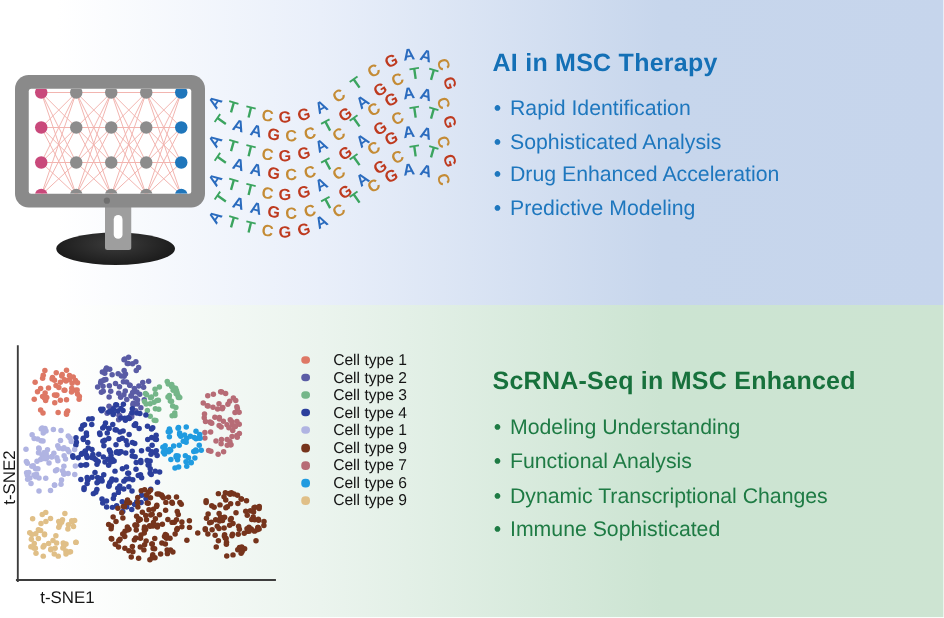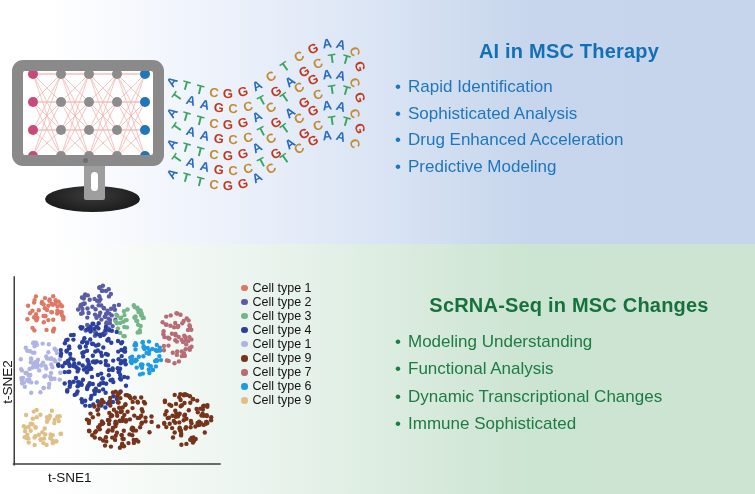--- a/index.html
+++ b/index.html
@@ -27,38 +27,38 @@
   
   .dna-wave{position:absolute;left:0;top:0;width:755px;height:244px;pointer-events:none;}
   .dna-letter{
     position:absolute;width:14px;text-align:center;line-height:1;
     font-weight:bold;font-size:13px;font-family:"Liberation Sans",sans-serif;
   }
   
   .info{position:absolute;left:394px;width:350px;}
   .info-top{top:40px;}
   .info-bottom{top:50px;}
-  .info h2{margin:0;font-size:20px;font-weight:bold;letter-spacing:0.2px;text-align:center;}
+  .info h2{margin:0;font-size:20px;font-weight:bold;letter-spacing:0.2px;}
   .info-top h2{color:var(--top-title,#1470b6);}
   .info-bottom h2{color:var(--bottom-title,#17713c);}
   .info ul{list-style:none;margin:11px 0 0 1px;padding:0;font-size:17px;}
   .info-top  li{line-height:26.6px;color:var(--top-text,#1e77be);}
   .info-bottom li{line-height:27.3px;color:var(--bottom-text,#1e7b44);}
   .info li{display:flex;}
   .info .bullet{width:13px;flex:0 0 13px;}
   
   .tsne-svg{position:absolute;left:0;top:0;}
   .axis-label{position:absolute;font-size:13.5px;color:#161616;}
-  .xlabel{left:48px;top:226px;width:60px;}
+  .xlabel{left:24px;top:226px;width:60px;text-align:center;}
   .ylabel{left:-23px;top:131px;width:60px;height:14px;text-align:center;transform:rotate(-90deg);}
   
   .legend{position:absolute;left:241px;top:37px;}
   .legend-row{display:flex;align-items:center;height:14.05px;}
   .legend-dot{width:6.5px;height:6.5px;border-radius:50%;flex:0 0 6.5px;margin-right:5px;}
-  .legend-label{font-size:12.5px;color:#141414;white-space:nowrap;}
+  .legend-label{font-size:12.5px;color:#141414;white-space:nowrap;margin-left:14px;}
 </style>
 </head>
 <body>
 
 <div class="figure">
 
   <section class="panel-top">
 
     <div>
       <div class="stand-base"></div>
@@ -1189,21 +1189,21 @@
             <span class="legend-label">Cell type 6</span>
           </div>
           <div class="legend-row">
             <span class="legend-dot" style="background: rgb(224, 191, 135);"></span>
             <span class="legend-label">Cell type 9</span>
           </div>
         </div>
     </div>
 
     <div class="info info-bottom">
-      <h2>ScRNA-Seq in MSC Changes</h2>
+      <h2>ScRNA-Seq in MSC Enhanced</h2>
       <ul>
         <li>
           <span class="bullet">•</span>
           <span>Modeling Understanding</span>
           </li>
         <li>
           <span class="bullet">•</span>
           <span>Functional Analysis</span>
           </li>
         <li>

